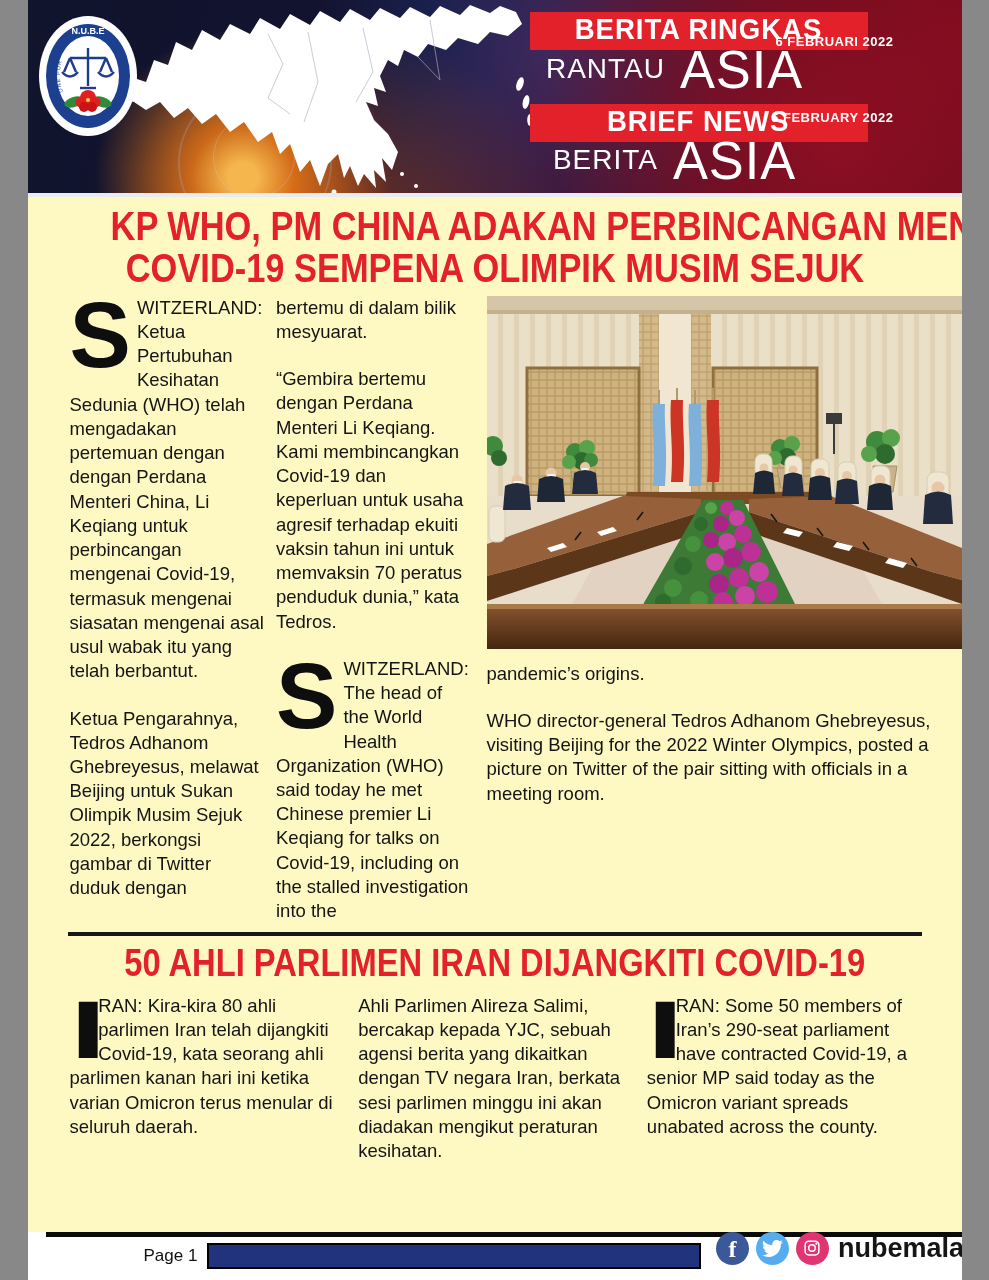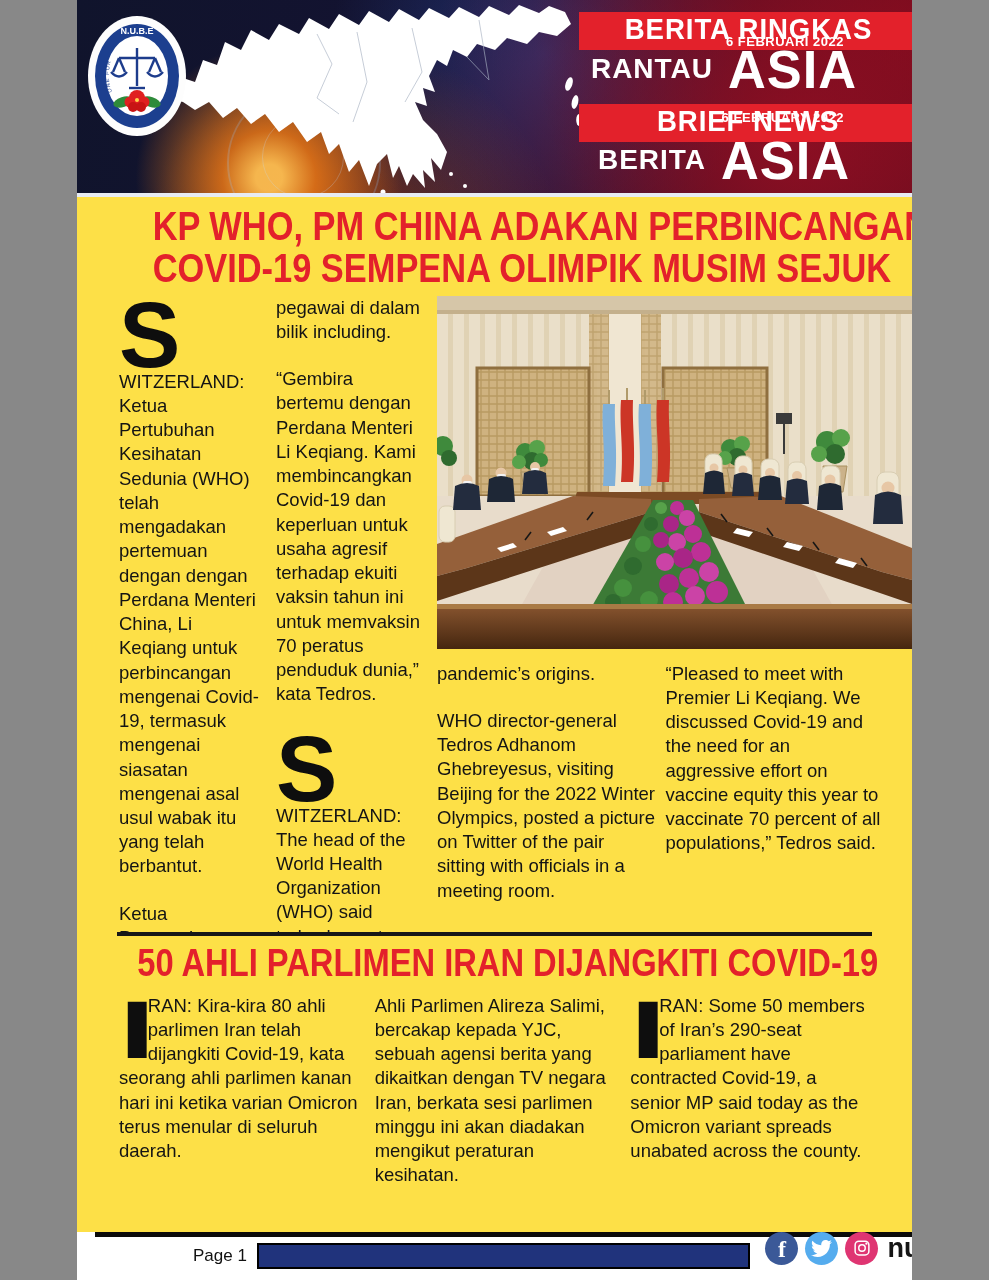--- a/index.html
+++ b/index.html
@@ -1,16 +1,16 @@
 <!DOCTYPE html>
 <html><head>
 <meta charset="utf-8">
 <style>
   html,body{margin:0;padding:0;background:#888;}
-  .page{position:relative;width:835px;height:1280px;margin:0 auto;background:#fde047;
+  .page{position:relative;width:934px;height:1280px;margin:0 auto;background:#fef9c3;
         overflow:hidden;font-family:"Liberation Sans",sans-serif;color:#151515;}
 
   
   .hdr{position:relative;height:193px;overflow:hidden;border-bottom:4px solid #e7ebf2;
     background:
       radial-gradient(circle at 23% 92%, rgba(255,190,80,.95) 0 2%, rgba(255,130,20,.75) 7%, rgba(200,60,5,0) 20%),
       radial-gradient(circle at 33% 130%, rgba(255,90,0,.45), transparent 34%),
       radial-gradient(circle at 86% 75%, rgba(150,15,35,.85), transparent 52%),
       radial-gradient(circle at 101% 15%, rgba(125,10,28,.9), transparent 45%),
       radial-gradient(circle at 56% 28%, rgba(45,80,170,.5), transparent 44%),
@@ -19,21 +19,21 @@
       border:2px solid rgba(150,200,255,.22);z-index:0;}
   .flare-ring2{position:absolute;left:185px;top:116px;width:80px;height:80px;border-radius:50%;
       border:1px solid rgba(190,220,255,.25);z-index:0;}
   .map-svg{position:absolute;left:90px;top:2px;width:420px;height:192px;z-index:1;}
   .logo{position:absolute;left:8px;top:10px;width:104px;height:134px;z-index:3;}
   .banner{position:absolute;left:502px;width:338px;height:38px;background:#e3212b;z-index:2;
       display:flex;align-items:flex-start;justify-content:center;color:#fff;font-weight:bold;}
   .banner .inner{display:inline-block;font-size:30px;letter-spacing:1px;transform:scaleX(.92);white-space:nowrap;}
   .banner1{top:12px}.banner2{top:104px}
   .region{position:absolute;left:498px;width:300px;z-index:2;display:flex;align-items:flex-end;
-      justify-content:center;gap:13px;color:#fff;font-weight:bold;line-height:44px;white-space:nowrap;}
+      justify-content:center;gap:13px;color:#fff;font-weight:normal;line-height:44px;white-space:nowrap;}
   .region .small{font-size:28px;letter-spacing:1px;}
   .region .big{display:inline-block;font-size:54px;letter-spacing:1px;transform:scaleX(.97);}
   .region1{top:47px}.region2{top:138px}
   .date{position:absolute;right:68px;color:#fff;font-weight:bold;font-size:13px;letter-spacing:.5px;z-index:2;white-space:nowrap;}
   .date1{top:34px}.date2{top:110px}
 
   
   .headline1{margin:8px 20px 2px;text-align:center;color:#e3212b;font-weight:bold;}
   .headline1 .hl{display:block;font-size:40px;line-height:1.06;transform:scaleX(.86);white-space:nowrap;}
   .headline2{margin:8px 0 10px;text-align:center;color:#e3212b;font-weight:bold;}
@@ -157,21 +157,21 @@
     <span class="hl">COVID-19 SEMPENA OLIMPIK MUSIM SEJUK</span>
   </div>
 
   <div class="art1">
     <div class="group-left">
       <div class="col">
         <p class="para"><span class="dropcap">S</span><span>WITZERLAND: Ketua Pertubuhan Kesihatan Sedunia (WHO) telah mengadakan pertemuan dengan dengan Perdana Menteri China, Li Keqiang untuk perbincangan mengenai Covid-19, termasuk mengenai siasatan mengenai asal usul wabak itu yang telah berbantut.</span></p>
         <p class="para"><span>Ketua Pengarahnya, Tedros Adhanom Ghebreyesus, melawat Beijing untuk Sukan Olimpik Musim Sejuk 2022, berkongsi gambar di Twitter duduk dengan</span></p>
       </div>
       <div class="col">
-        <p class="para"><span>pegawai di dalam bilik including.</span></p>
+        <p class="para"><span>bertemu di dalam bilik mesyuarat.</span></p>
         <p class="para"><span>“Gembira bertemu dengan Perdana Menteri Li Keqiang. Kami membincangkan Covid-19 dan keperluan untuk usaha agresif terhadap ekuiti vaksin tahun ini untuk memvaksin 70 peratus penduduk dunia,” kata Tedros.</span></p>
         <p class="para"><span class="dropcap">S</span><span>WITZERLAND: The head of the World Health Organization (WHO) said today he met Chinese premier Li Keqiang for talks on Covid-19, including on the stalled investigation into the</span></p>
       </div>
     </div>
 
     <div class="group-right">
 
       <svg class="photo" viewBox="0 0 475 353" aria-hidden="true">
         <defs>
           <pattern id="wallstripe" width="16" height="10" patternUnits="userSpaceOnUse">
@@ -328,23 +328,20 @@
 
         <polygon points="0,308 475,308 475,353 0,353" fill="url(#fgtable)"></polygon>
         <rect y="308" width="475" height="5" fill="#a97a45"></rect>
       </svg>
 
       <div class="right-cols">
         <div class="col">
           <p class="para"><span>pandemic’s origins.</span></p>
           <p class="para"><span>WHO director-general Tedros Adhanom Ghebreyesus, visiting Beijing for the 2022 Winter Olympics, posted a picture on Twitter of the pair sitting with officials in a meeting room.</span></p>
         </div>
-        <div class="col">
-          <p class="para"><span>“Pleased to meet with Premier Li Keqiang. We discussed Covid-19 and the need for an aggressive effort on vaccine equity this year to vaccinate 70 percent of all populations,” Tedros said.</span></p>
-        </div>
       </div>
     </div>
   </div>
 
   <div class="rule-mid"></div>
   <div class="headline2">
     <span class="hl">50 AHLI PARLIMEN IRAN DIJANGKITI COVID-19</span>
   </div>
 
   <div class="art2">

